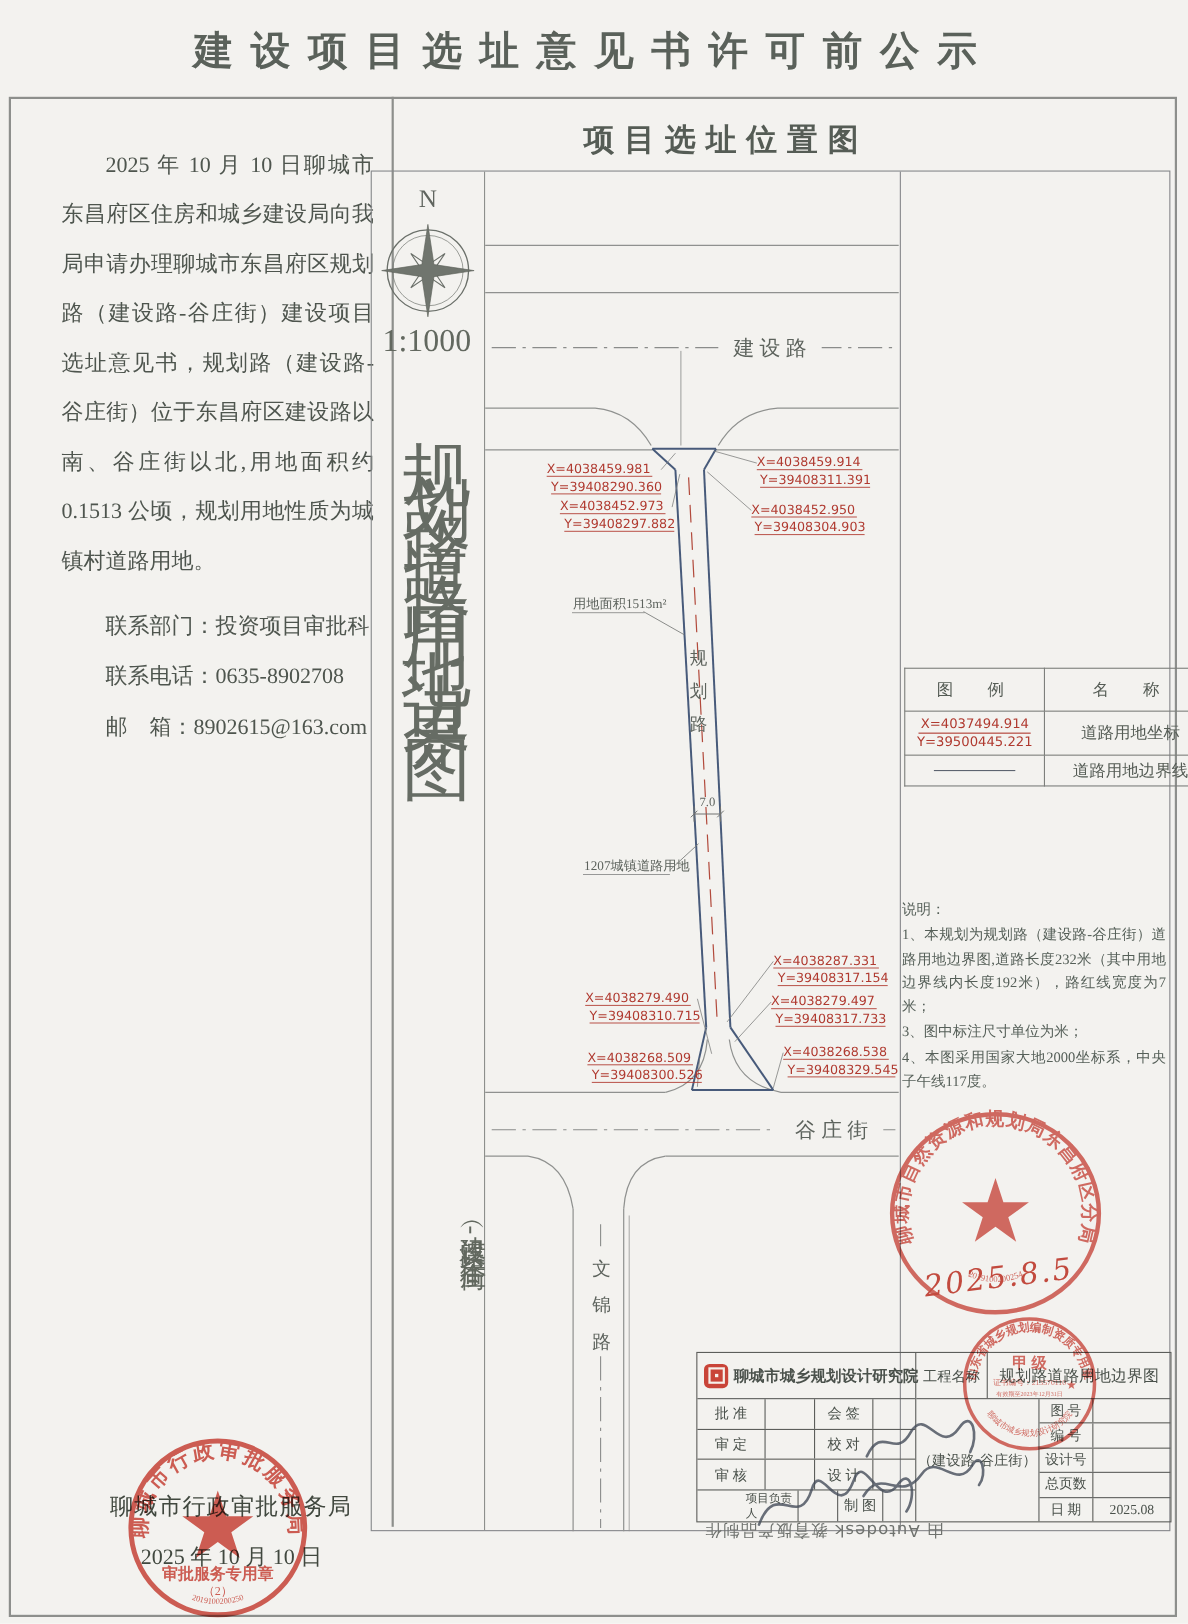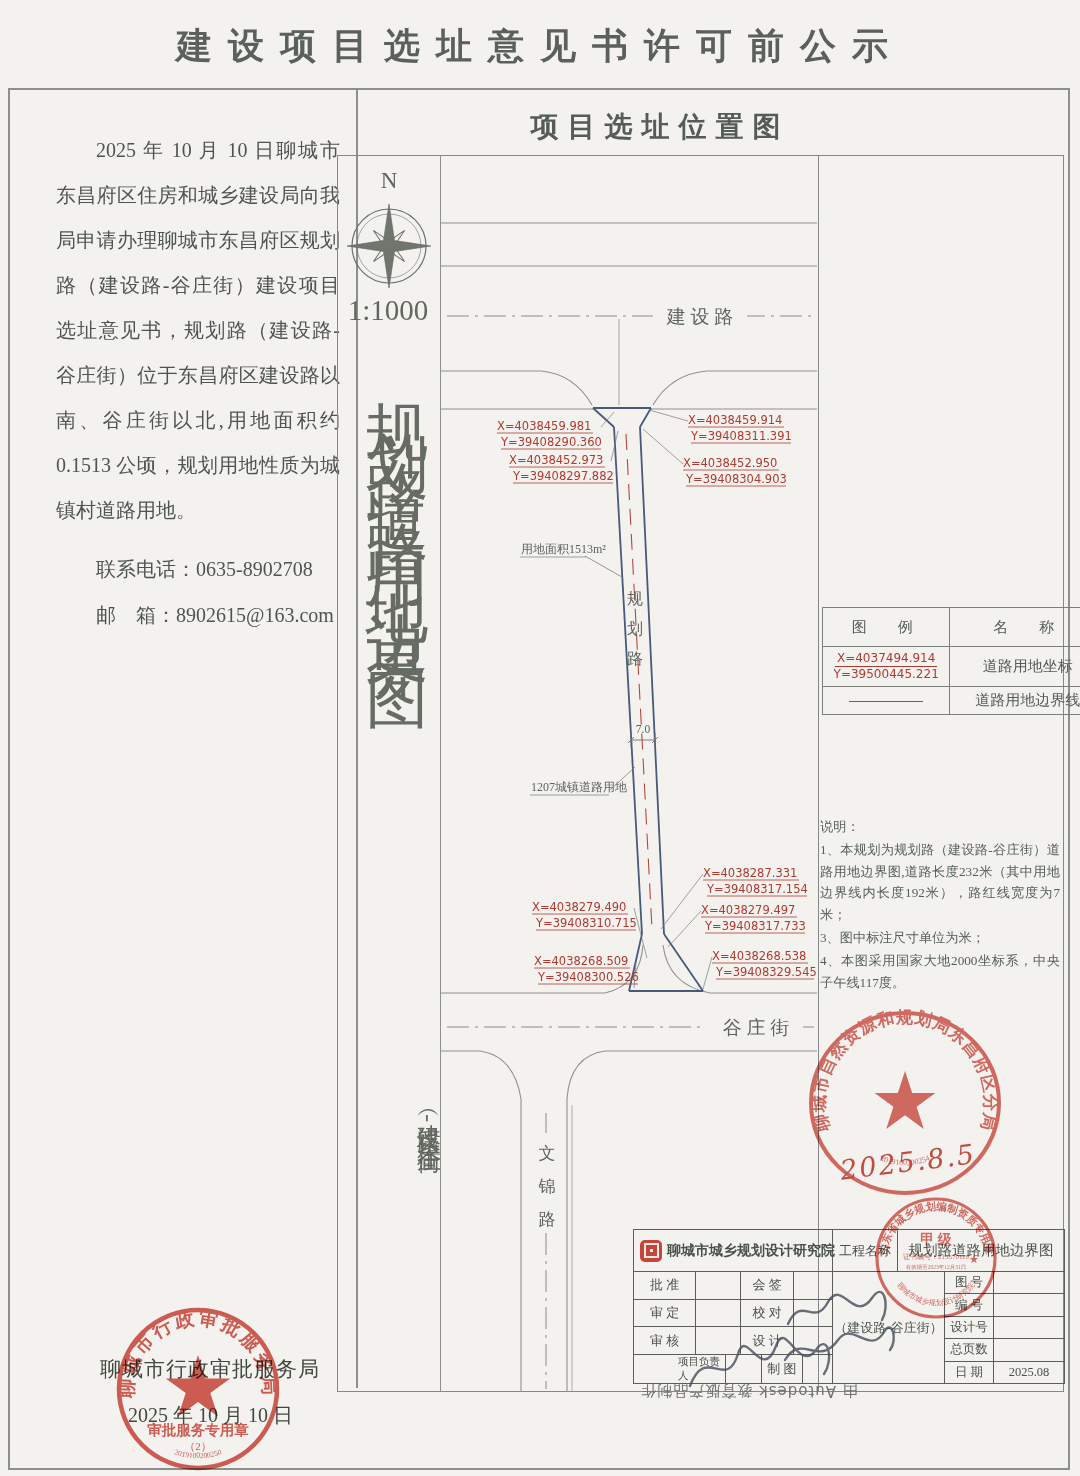--- a/index.html
+++ b/index.html
@@ -126,20 +126,21 @@
 </style>
 </head>
 <body>
 
 <div class="page-title">建设项目选址意见书许可前公示</div>
 
 <div class="doc-frame"></div>
 
 <div class="left-panel">
   <p>2025 年 10 月 10 日聊城市东昌府区住房和城乡建设局向我局申请办理聊城市东昌府区规划路（建设路-谷庄街）建设项目选址意见书，规划路（建设路-谷庄街）位于东昌府区建设路以南、谷庄街以北,用地面积约 0.1513 公顷，规划用地性质为城镇村道路用地。</p>
+  <div class="contact-line">联系部门：投资项目审批科</div>
   <div class="contact-line">联系电话：0635-8902708</div>
   <div class="contact-line">邮　箱：8902615@163.com</div>
 </div>
 
 <div class="issuer-name">聊城市行政审批服务局</div>
 <div class="issuer-date">2025 年 10 月 10 日</div>
 
 <svg class="stamp" style="left:98px;top:1300px;" width="200" height="176" viewBox="-100 -88 200 176" opacity="0.88">
   <g transform="translate(0,1)">
     <circle cx="0" cy="0" r="79" fill="none" stroke="#d14b40" stroke-width="4.5"></circle>

